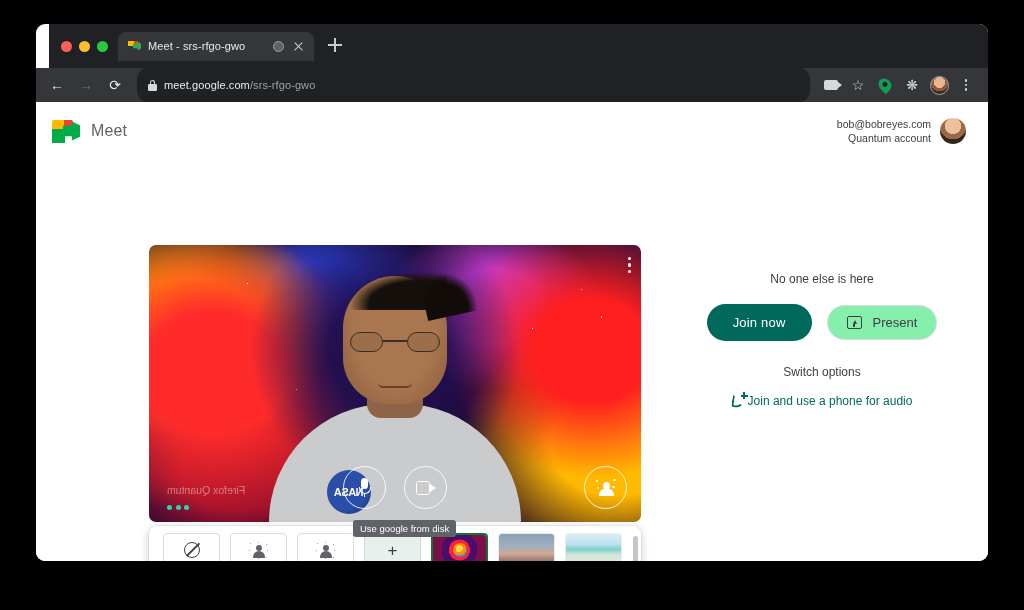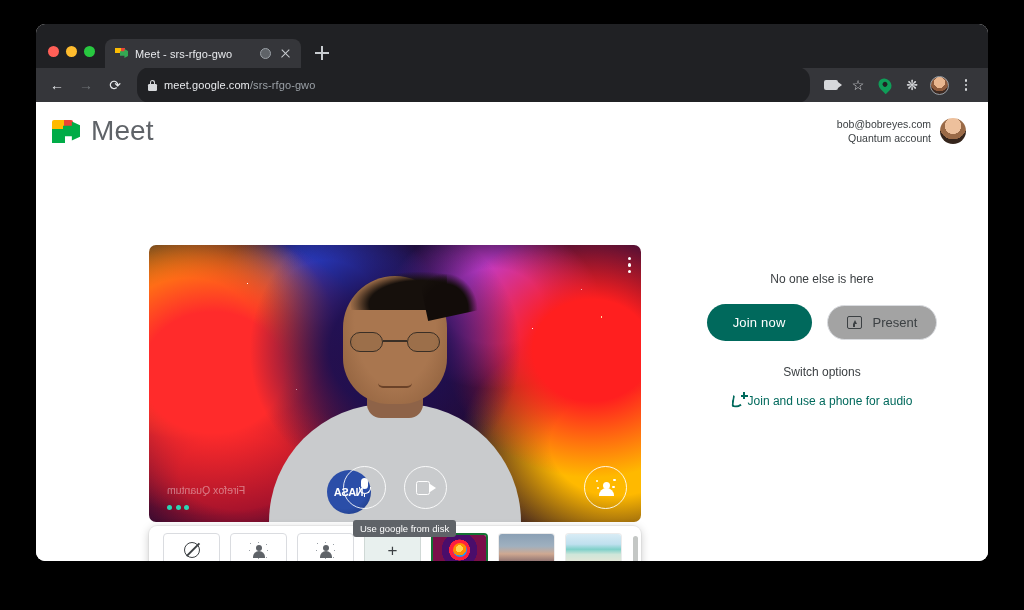--- a/index.html
+++ b/index.html
@@ -20,22 +20,23 @@
     overflow: hidden;
     box-shadow: 0 6px 26px rgba(0,0,0,0.55);
   }
 
   
   .tabstrip {
     position: relative;
     height: 44px;
     background: #202124;
     display: flex;
-    align-items: flex-end;
+    align-items: center;
     padding-left: 10px;
+    margin-left: 13px;
   }
   .traffic-lights {
     display: flex; align-items: center; gap: 7px;
     height: 34px; padding: 0 10px 0 2px;
   }
   .tl { width: 11px; height: 11px; border-radius: 50%; }
   .tl.red { background: #ff5f57; }
   .tl.yellow { background: #febc2e; }
   .tl.green { background: #28c840; }
 
@@ -153,21 +154,21 @@
     height: 58px; display: flex; align-items: center;
     justify-content: space-between; padding: 0 22px 0 16px;
   }
   .brand { display: flex; align-items: center; gap: 11px; }
   .meet-logo { width: 28px; height: 23px; position: relative; }
   .ml-yellow { position:absolute; left:0; top:0; width:13px; height:10px; background:#ffba00; border-radius:2px 0 0 0;}
   .ml-blue   { position:absolute; left:0; top:9px; width:13px; height:14px; background:#00ac47; }
   .ml-red    { position:absolute; left:12px; top:0; width:9px; height:10px; background:#ea4335; border-radius:0 2px 0 0;}
   .ml-green  { position:absolute; left:11px; top:2px; width:17px; height:19px; background:#00ac47;
                clip-path: polygon(0 22%, 52% 22%, 52% 0, 100% 20%, 100% 80%, 52% 100%, 52% 78%, 0 78%); }
-  .brand-name { font-size: 28px; color: #5f6368; letter-spacing: .1px; }
+  .brand-name { font-size: 16px; color: #5f6368; letter-spacing: .1px; }
 
   .account { display: flex; align-items: center; gap: 9px; }
   .account-text { text-align: right; line-height: 1.35; }
   .account-email { font-size: 10.5px; color: #3c4043; }
   .account-switch { font-size: 10.5px; color: #3c4043; }
   .account-avatar {
     width: 26px; height: 26px; border-radius: 50%;
     background: radial-gradient(circle at 50% 30%, #edc09c 0 36%, #9a6a47 37% 60%, #35251c 61% 100%);
   }
 
@@ -384,21 +385,21 @@
   }
   .meeting-title { font-size: 21px; color: #202124; margin-bottom: 26px; letter-spacing: .1px; }
   .no-one { font-size: 12px; color: #3c4043; margin-bottom: 18px; }
   .actions { display: flex; align-items: center; gap: 15px; margin-bottom: 24px; }
   .join-btn {
     background: #00695c; color: #fff;
     font-size: 13px; padding: 11px 26px; border-radius: 22px;
     border: none; cursor: pointer; letter-spacing: .2px;
   }
   .present-btn {
-    background: #a3a3a3; color: #3c4043;
+    background: #86efac; color: #3c4043;
     font-size: 13px; padding: 9px 19px; border-radius: 22px;
     border: 1px solid #dadce0; cursor: pointer;
     display: flex; align-items: center; gap: 11px;
   }
   .icon-present {
     width: 15px; height: 13px; border: 1.5px solid #3c4043; border-radius: 2px;
     position: relative; flex: 0 0 15px;
   }
   .icon-present::after {
     content: ""; position: absolute; left: 5px; top: 3.2px;

